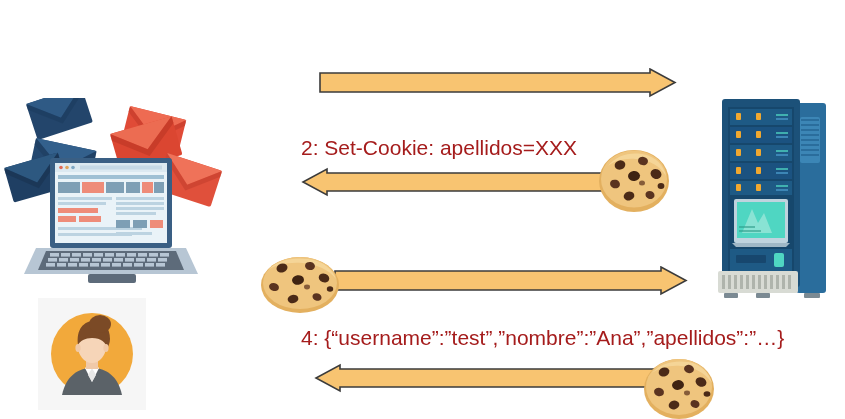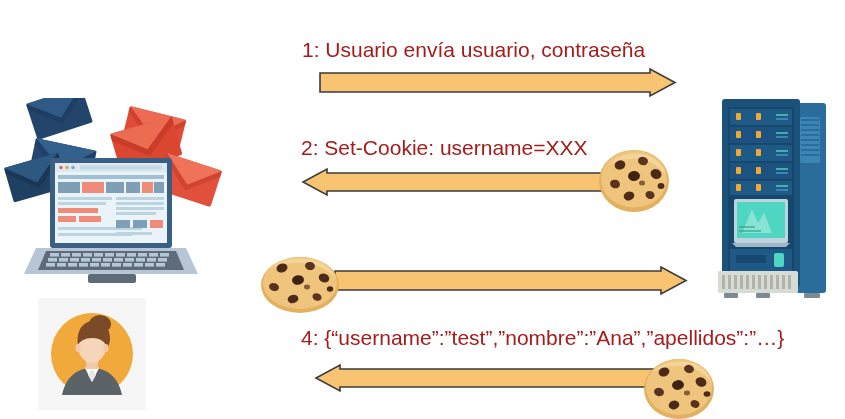--- a/index.html
+++ b/index.html
@@ -262,28 +262,27 @@
         <rect x="70" y="180" width="3" height="14"></rect>
           <rect x="76" y="180" width="3" height="14"></rect>
       </g>
 
       <rect x="12" y="198" width="14" height="5" rx="1" fill="#7B8A93"></rect>
       <rect x="44" y="198" width="14" height="5" rx="1" fill="#7B8A93"></rect>
       <rect x="92" y="198" width="16" height="5" rx="1" fill="#7B8A93"></rect>
     </svg>
   </div>
 
-  <div class="msg-label" id="label-1">1: Usuario envía usuario, contraseña</div>
   <div class="arrow" style="left:318px;top:68px;">
     <svg width="360" height="30" viewBox="0 0 360 30" xmlns="http://www.w3.org/2000/svg">
       <path d="M2 5 L332 5 L332 1 L357 14.5 L332 28 L332 24 L2 24 Z" fill="#F8C471" stroke="#3B3B3B" stroke-width="1.6" stroke-linejoin="miter"></path>
     </svg>
   </div>
 
-  <div class="msg-label" id="label-2">2: Set-Cookie: username=XXX</div>
+  <div class="msg-label" id="label-2">2: Set-Cookie: apellidos=XXX</div>
   <div class="arrow" style="left:300px;top:166px;">
     <svg width="330" height="32" viewBox="0 0 330 32" xmlns="http://www.w3.org/2000/svg">
       <path d="M328 7 L27 7 L27 3 L3 16 L27 29 L27 25 L328 25 Z" fill="#F8C471" stroke="#3B3B3B" stroke-width="1.6" stroke-linejoin="miter"></path>
     </svg>
   </div>
   <div class="cookie" style="left:598px;top:148px;">
     <svg width="72" height="66" viewBox="0 0 72 66" xmlns="http://www.w3.org/2000/svg">
       <ellipse cx="36" cy="33" rx="35" ry="31" fill="#E3B05F"></ellipse>
       <ellipse cx="36" cy="31" rx="33" ry="28.5" fill="#EFC57E"></ellipse>
       <path d="M10 18 C18 8 30 4 44 6 C58 8 66 18 68 28 C62 18 52 12 38 11 C26 10 16 13 10 18 Z" fill="#F6D79B" opacity="0.85"></path>

